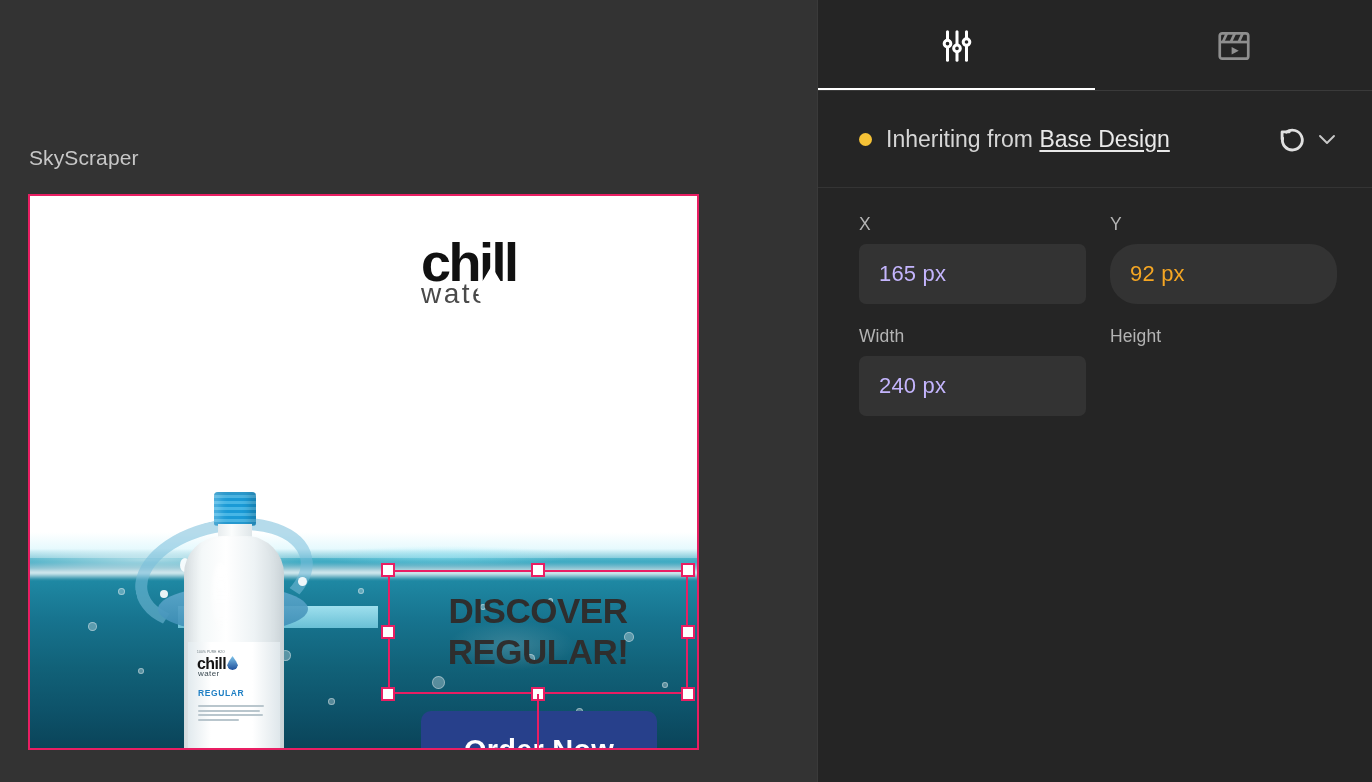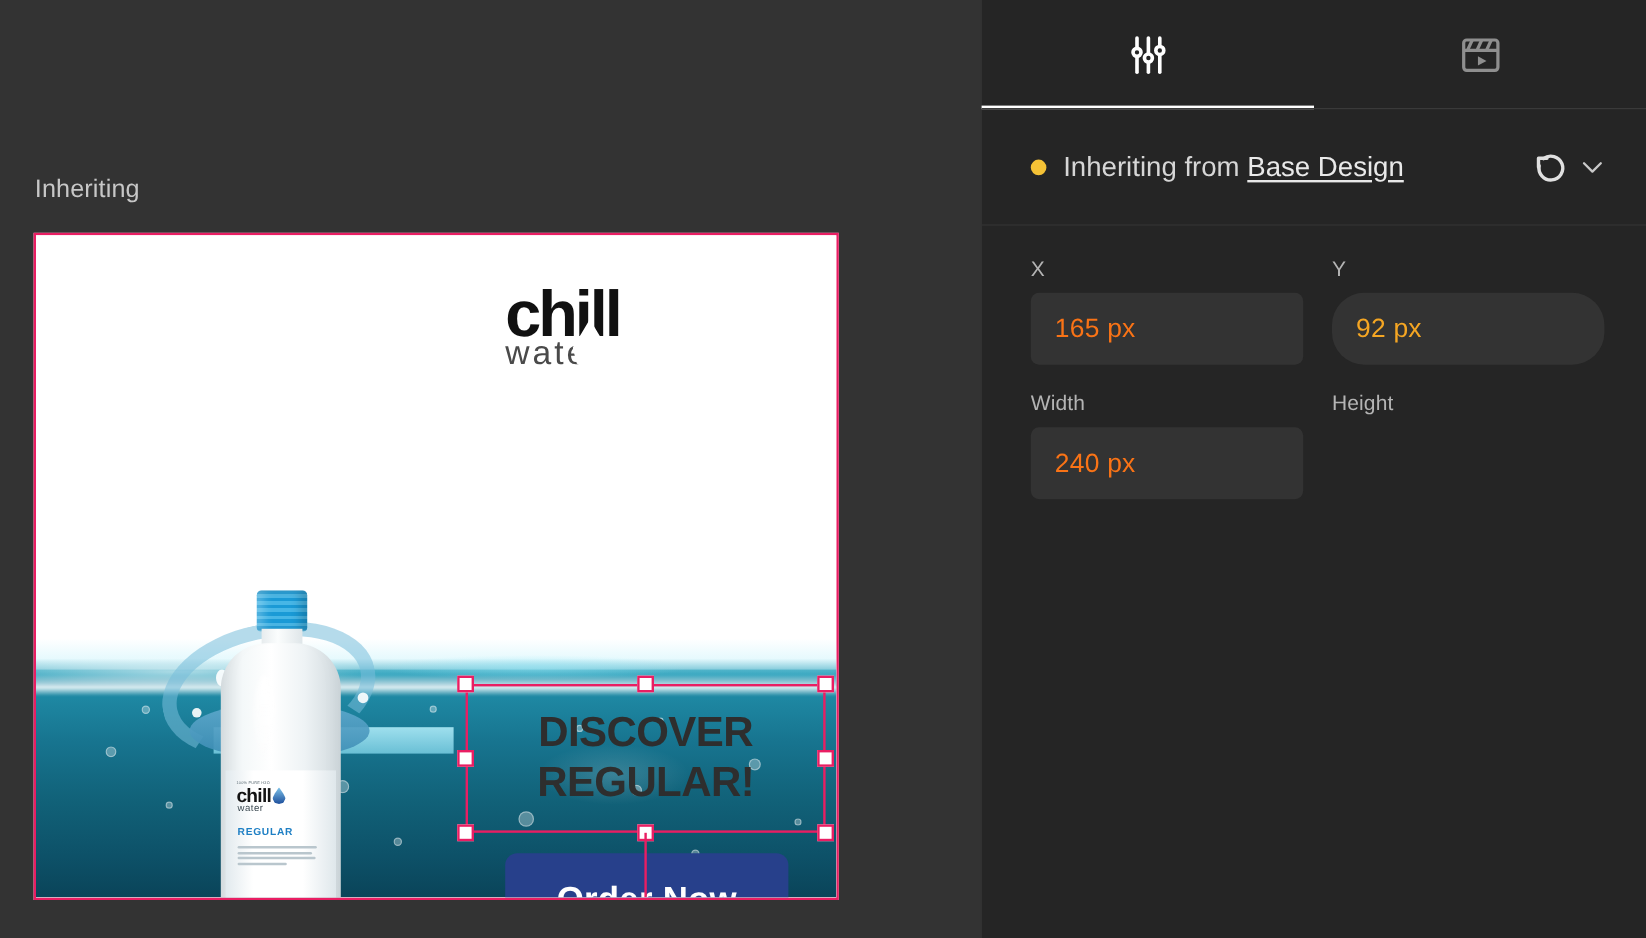--- a/index.html
+++ b/index.html
@@ -195,35 +195,35 @@
   .inherit-text .link { color:#e9e9e9; text-decoration:underline; text-underline-offset:3px; }
   .inherit-actions { margin-left:auto; display:flex; align-items:center; gap:6px; }
 
   .props { padding: 26px 33px 0 41px; }
   .prow { display:flex; gap:24px; margin-bottom:22px; }
   .pfield { width:227px; }
   .plabel { font-size:17.5px; color:#b4b4b4; margin-bottom:9px; letter-spacing:.1px; }
   .pinput {
     height:60px; background:#333333; border-radius:7px;
     display:flex; align-items:center; padding:0 20px;
-    font-size:22px; color:#f97316; letter-spacing:.2px;
+    font-size:22px; color:#c4b5fd; letter-spacing:.2px;
   }
   .pinput.accent { color:#f5a623;border-radius:27px; }
   .spacer { width:227px; }
 
   svg { display:block; }
 </style>
 </head>
 <body>
 
 <div class="app">
 
   <div class="canvas-area">
 
-    <div class="canvas-label">Inheriting</div>
+    <div class="canvas-label">SkyScraper</div>
 
     <div class="creative-frame">
       <div class="creative-inner">
 
         <div class="water">
           <div class="bub" style="left:60px;  top:64px;  width:9px;  height:9px;"></div>
           <div class="bub" style="left:110px; top:110px; width:6px;  height:6px;"></div>
           <div class="bub" style="left:188px; top:52px;  width:5px;  height:5px;"></div>
           <div class="bub" style="left:252px; top:92px;  width:11px; height:11px;"></div>
           <div class="bub" style="left:300px; top:140px; width:7px;  height:7px;"></div>

